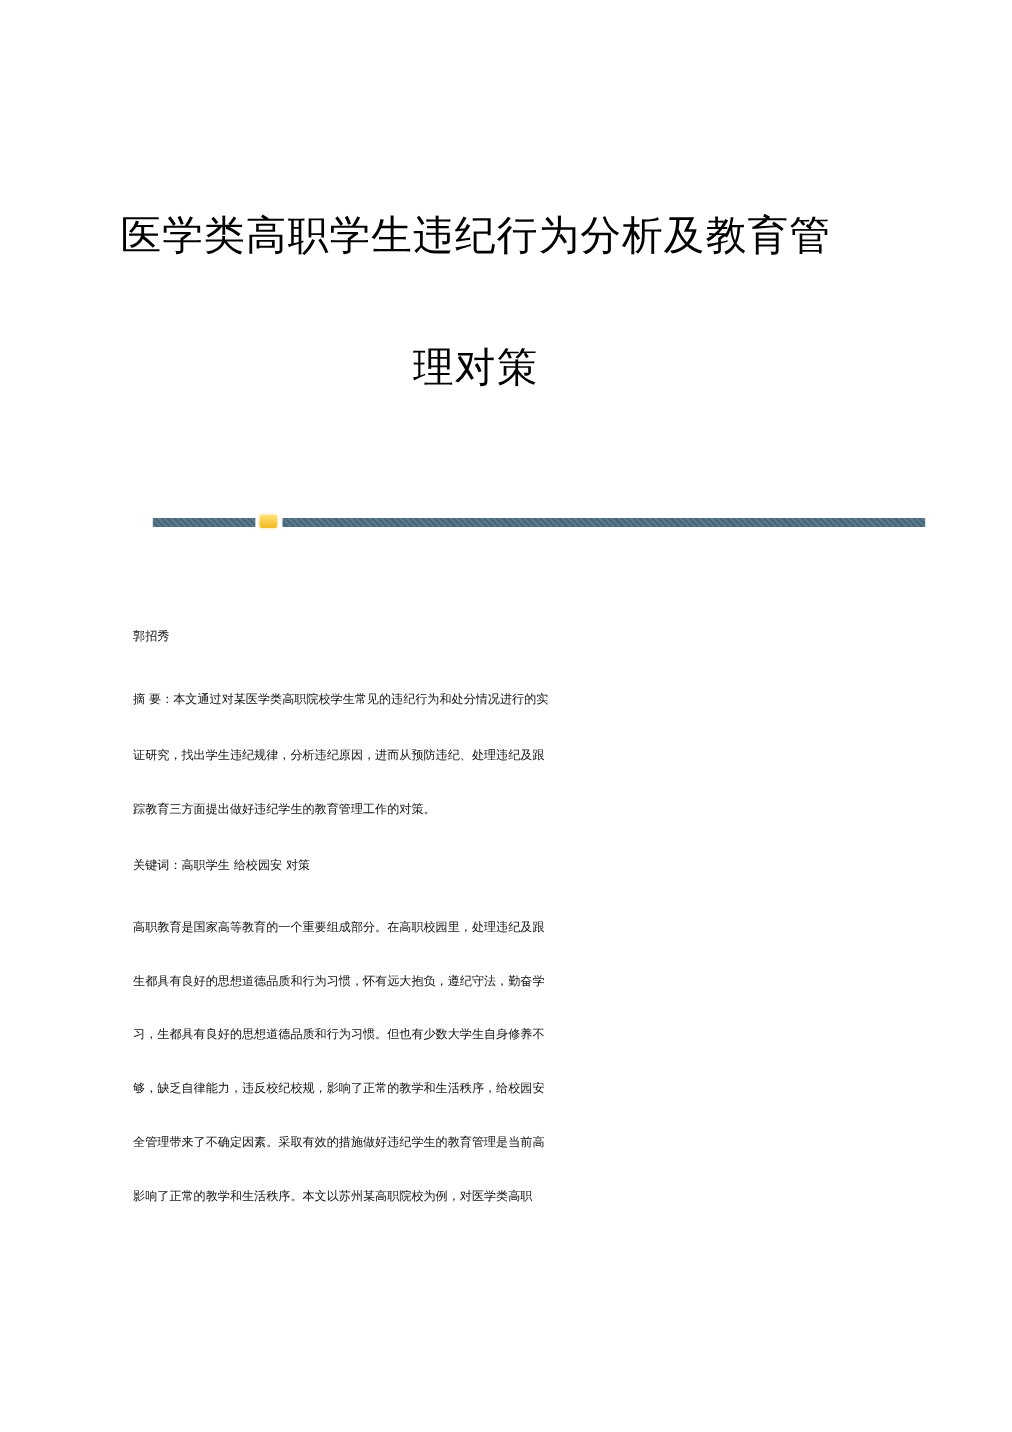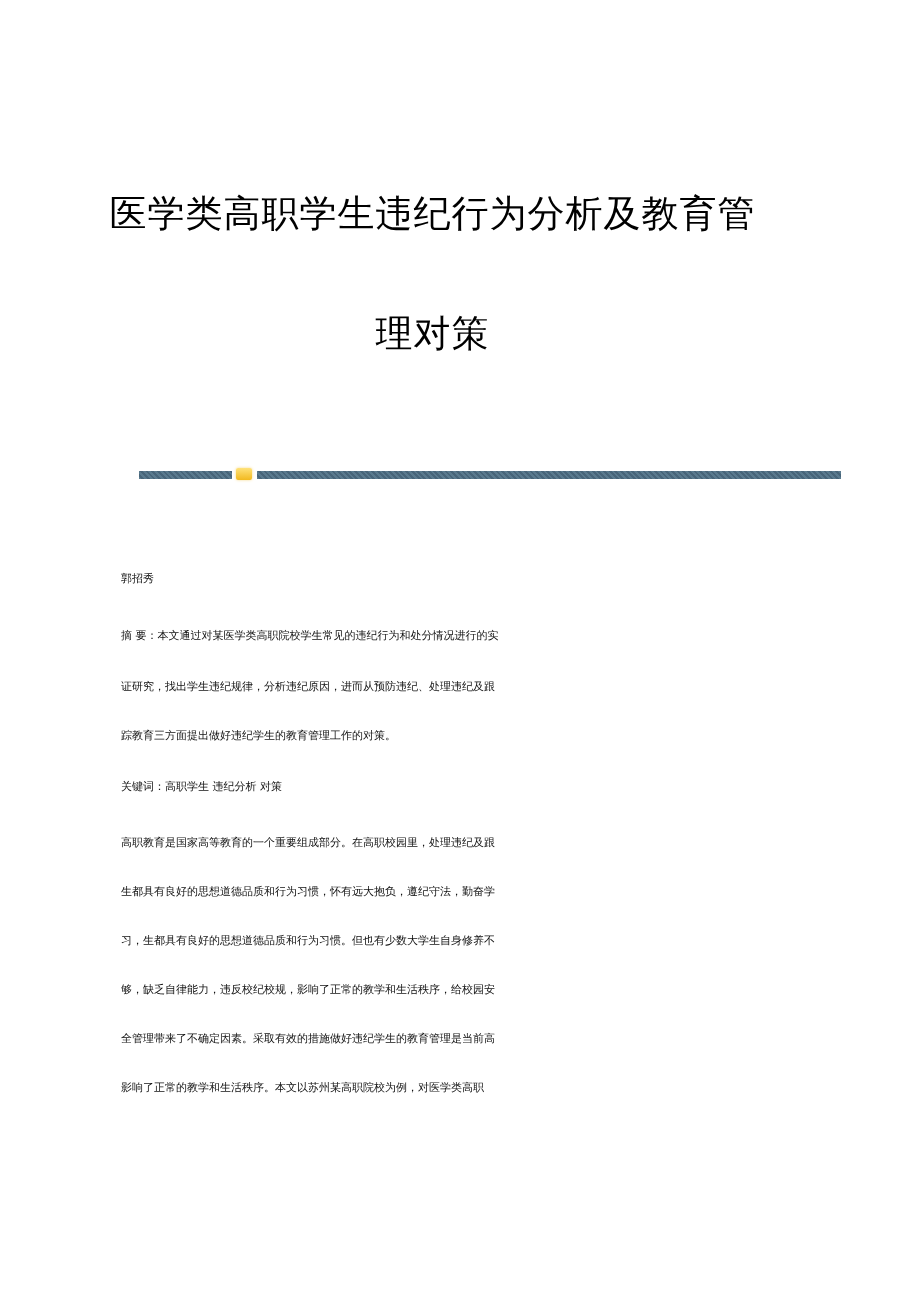--- a/index.html
+++ b/index.html
@@ -88,20 +88,20 @@
   <div class="emblem"></div>
   <div class="bar-right"></div>
 </div>
 
 <p class="body-text" style="top:567px">郭招秀</p>
 
 <p class="body-text" style="top:624px">摘  要：本文通过对某医学类高职院校学生常见的违纪行为和处分情况进行的实</p>
 <p class="body-text" style="top:675px">证研究，找出学生违纪规律，分析违纪原因，进而从预防违纪、处理违纪及跟</p>
 <p class="body-text" style="top:724px">踪教育三方面提出做好违纪学生的教育管理工作的对策。</p>
 
-<p class="body-text" style="top:775px">关键词：高职学生  违纪分析  对策</p>
+<p class="body-text" style="top:775px">关键词：高职学生  给校园安  对策</p>
 
 <p class="body-text" style="top:831px">高职教育是国家高等教育的一个重要组成部分。在高职校园里，处理违纪及跟</p>
 <p class="body-text" style="top:880px">生都具有良好的思想道德品质和行为习惯，怀有远大抱负，遵纪守法，勤奋学</p>
 <p class="body-text" style="top:929px">习，生都具有良好的思想道德品质和行为习惯。但也有少数大学生自身修养不</p>
 <p class="body-text" style="top:978px">够，缺乏自律能力，违反校纪校规，影响了正常的教学和生活秩序，给校园安</p>
 <p class="body-text" style="top:1027px">全管理带来了不确定因素。采取有效的措施做好违纪学生的教育管理是当前高</p>
 <p class="body-text" style="top:1076px">影响了正常的教学和生活秩序。本文以苏州某高职院校为例，对医学类高职</p>
 
 </body></html>

